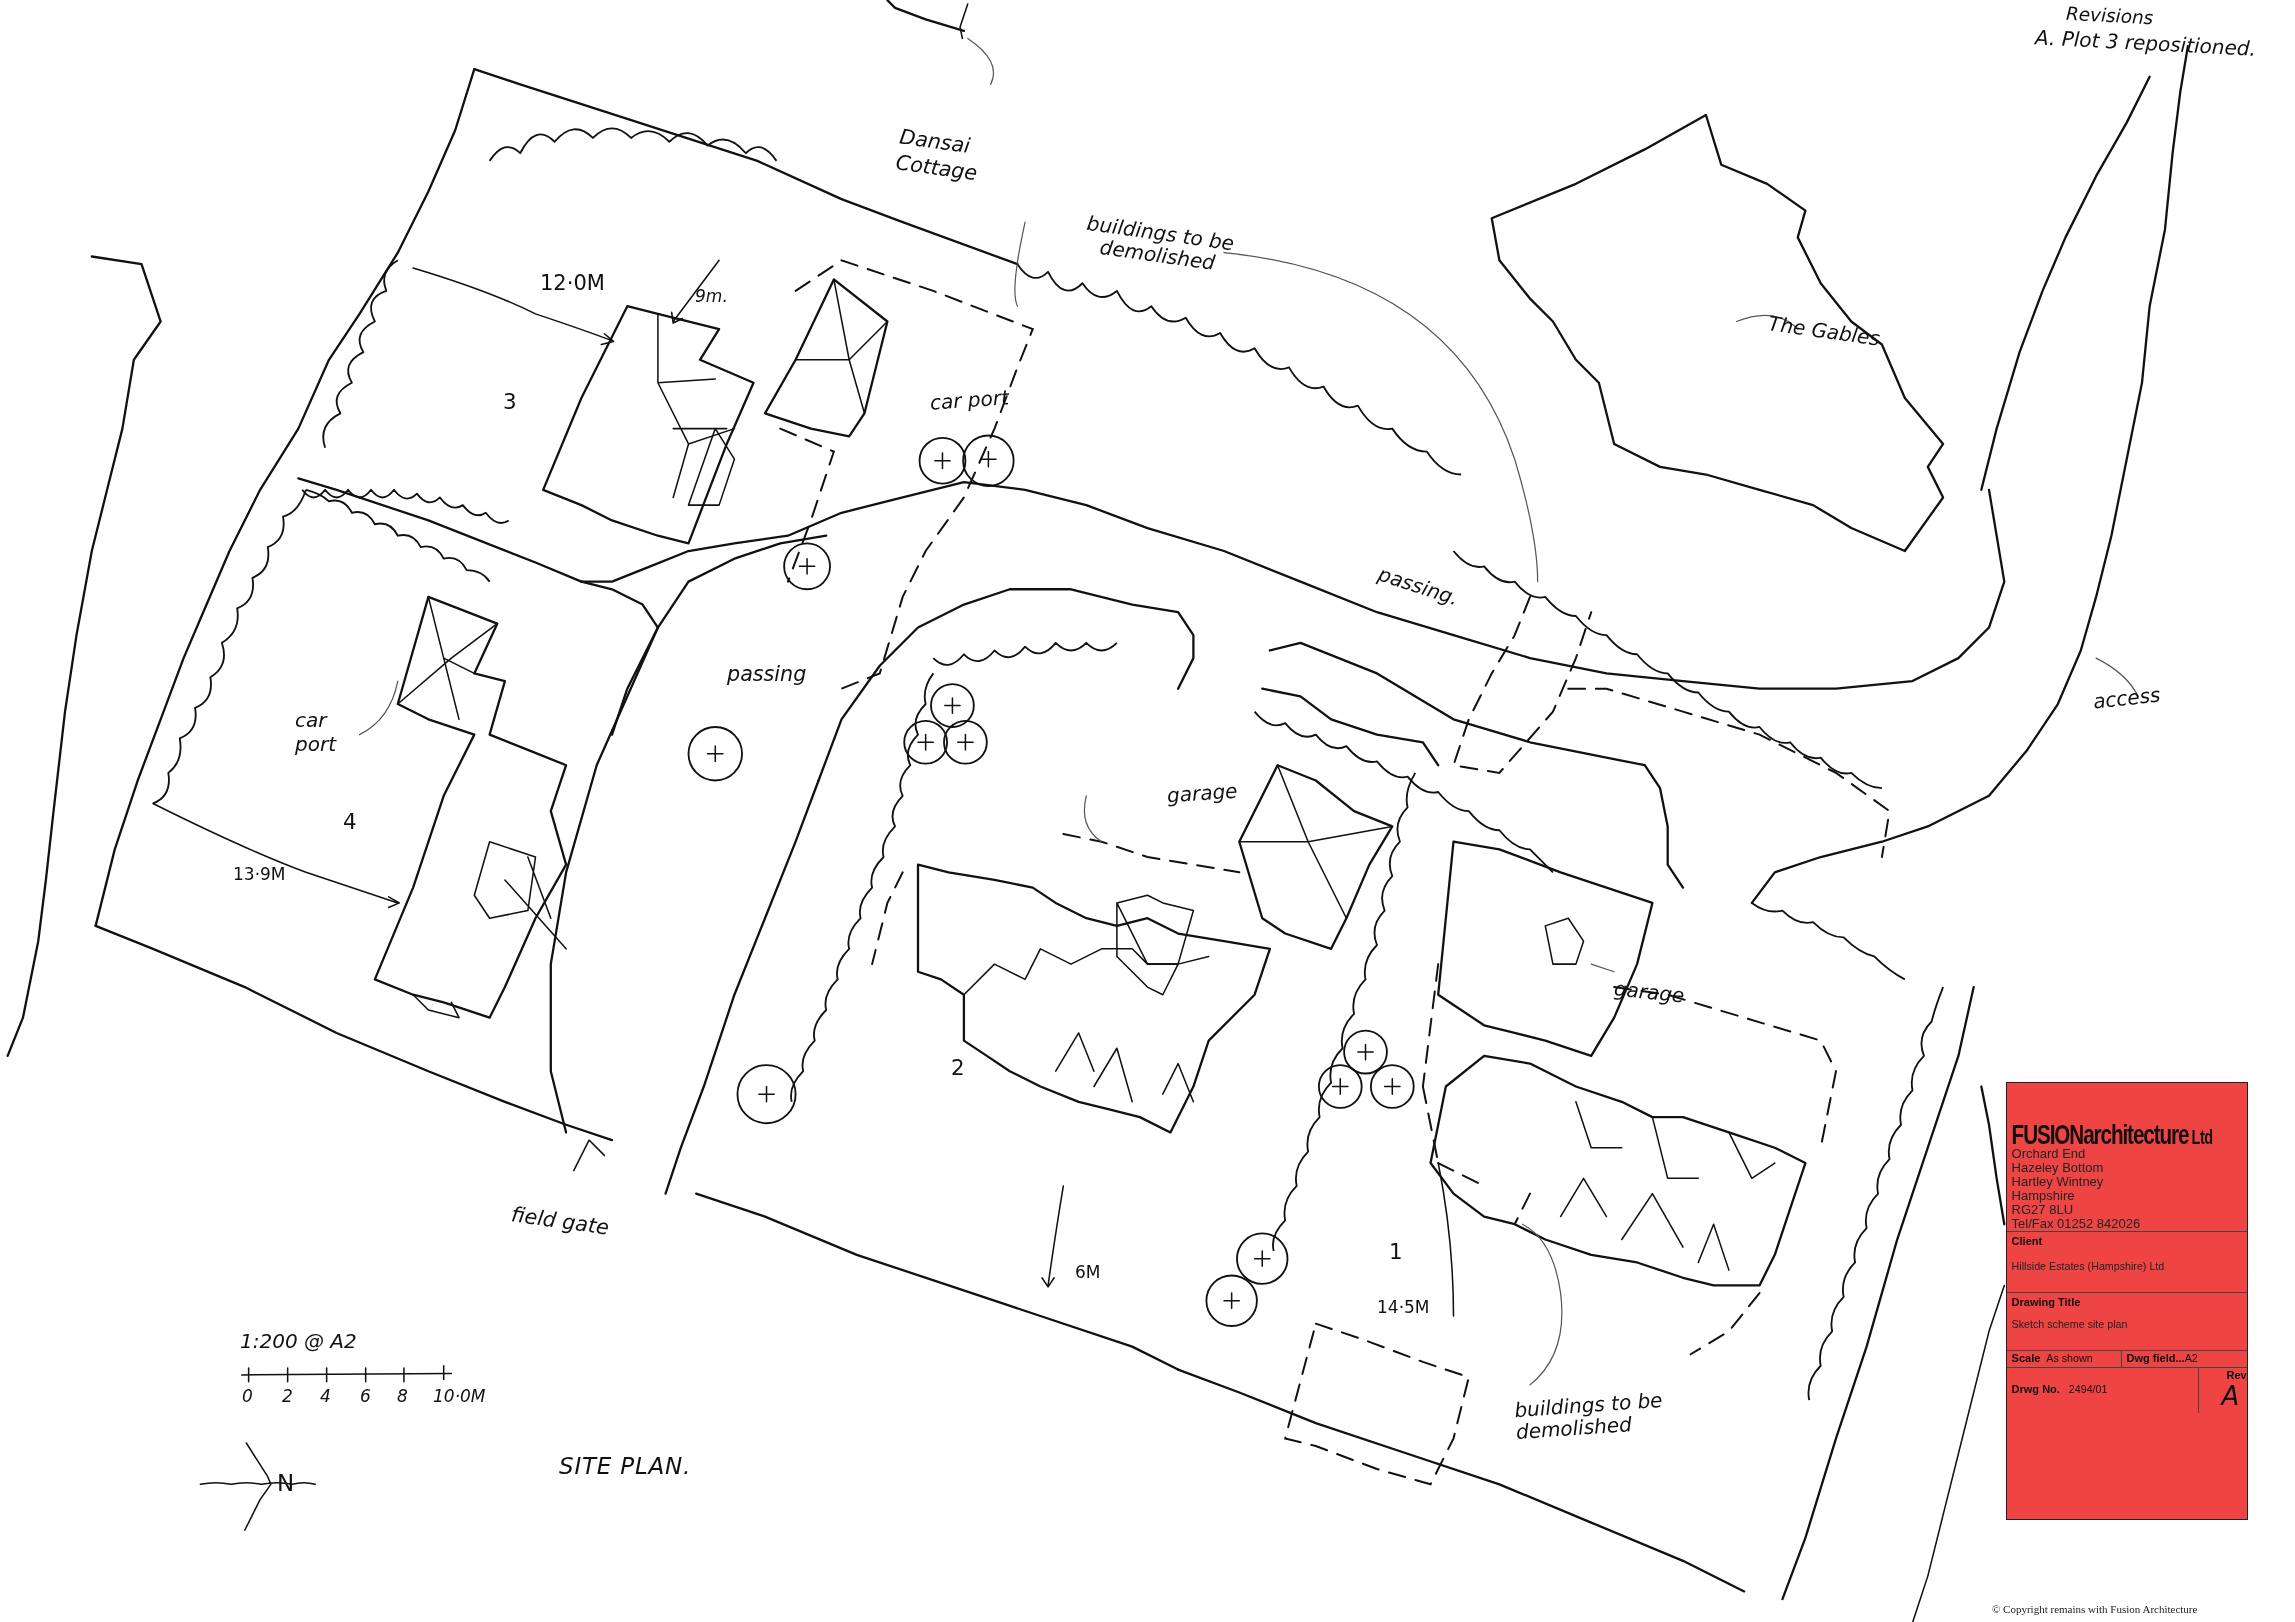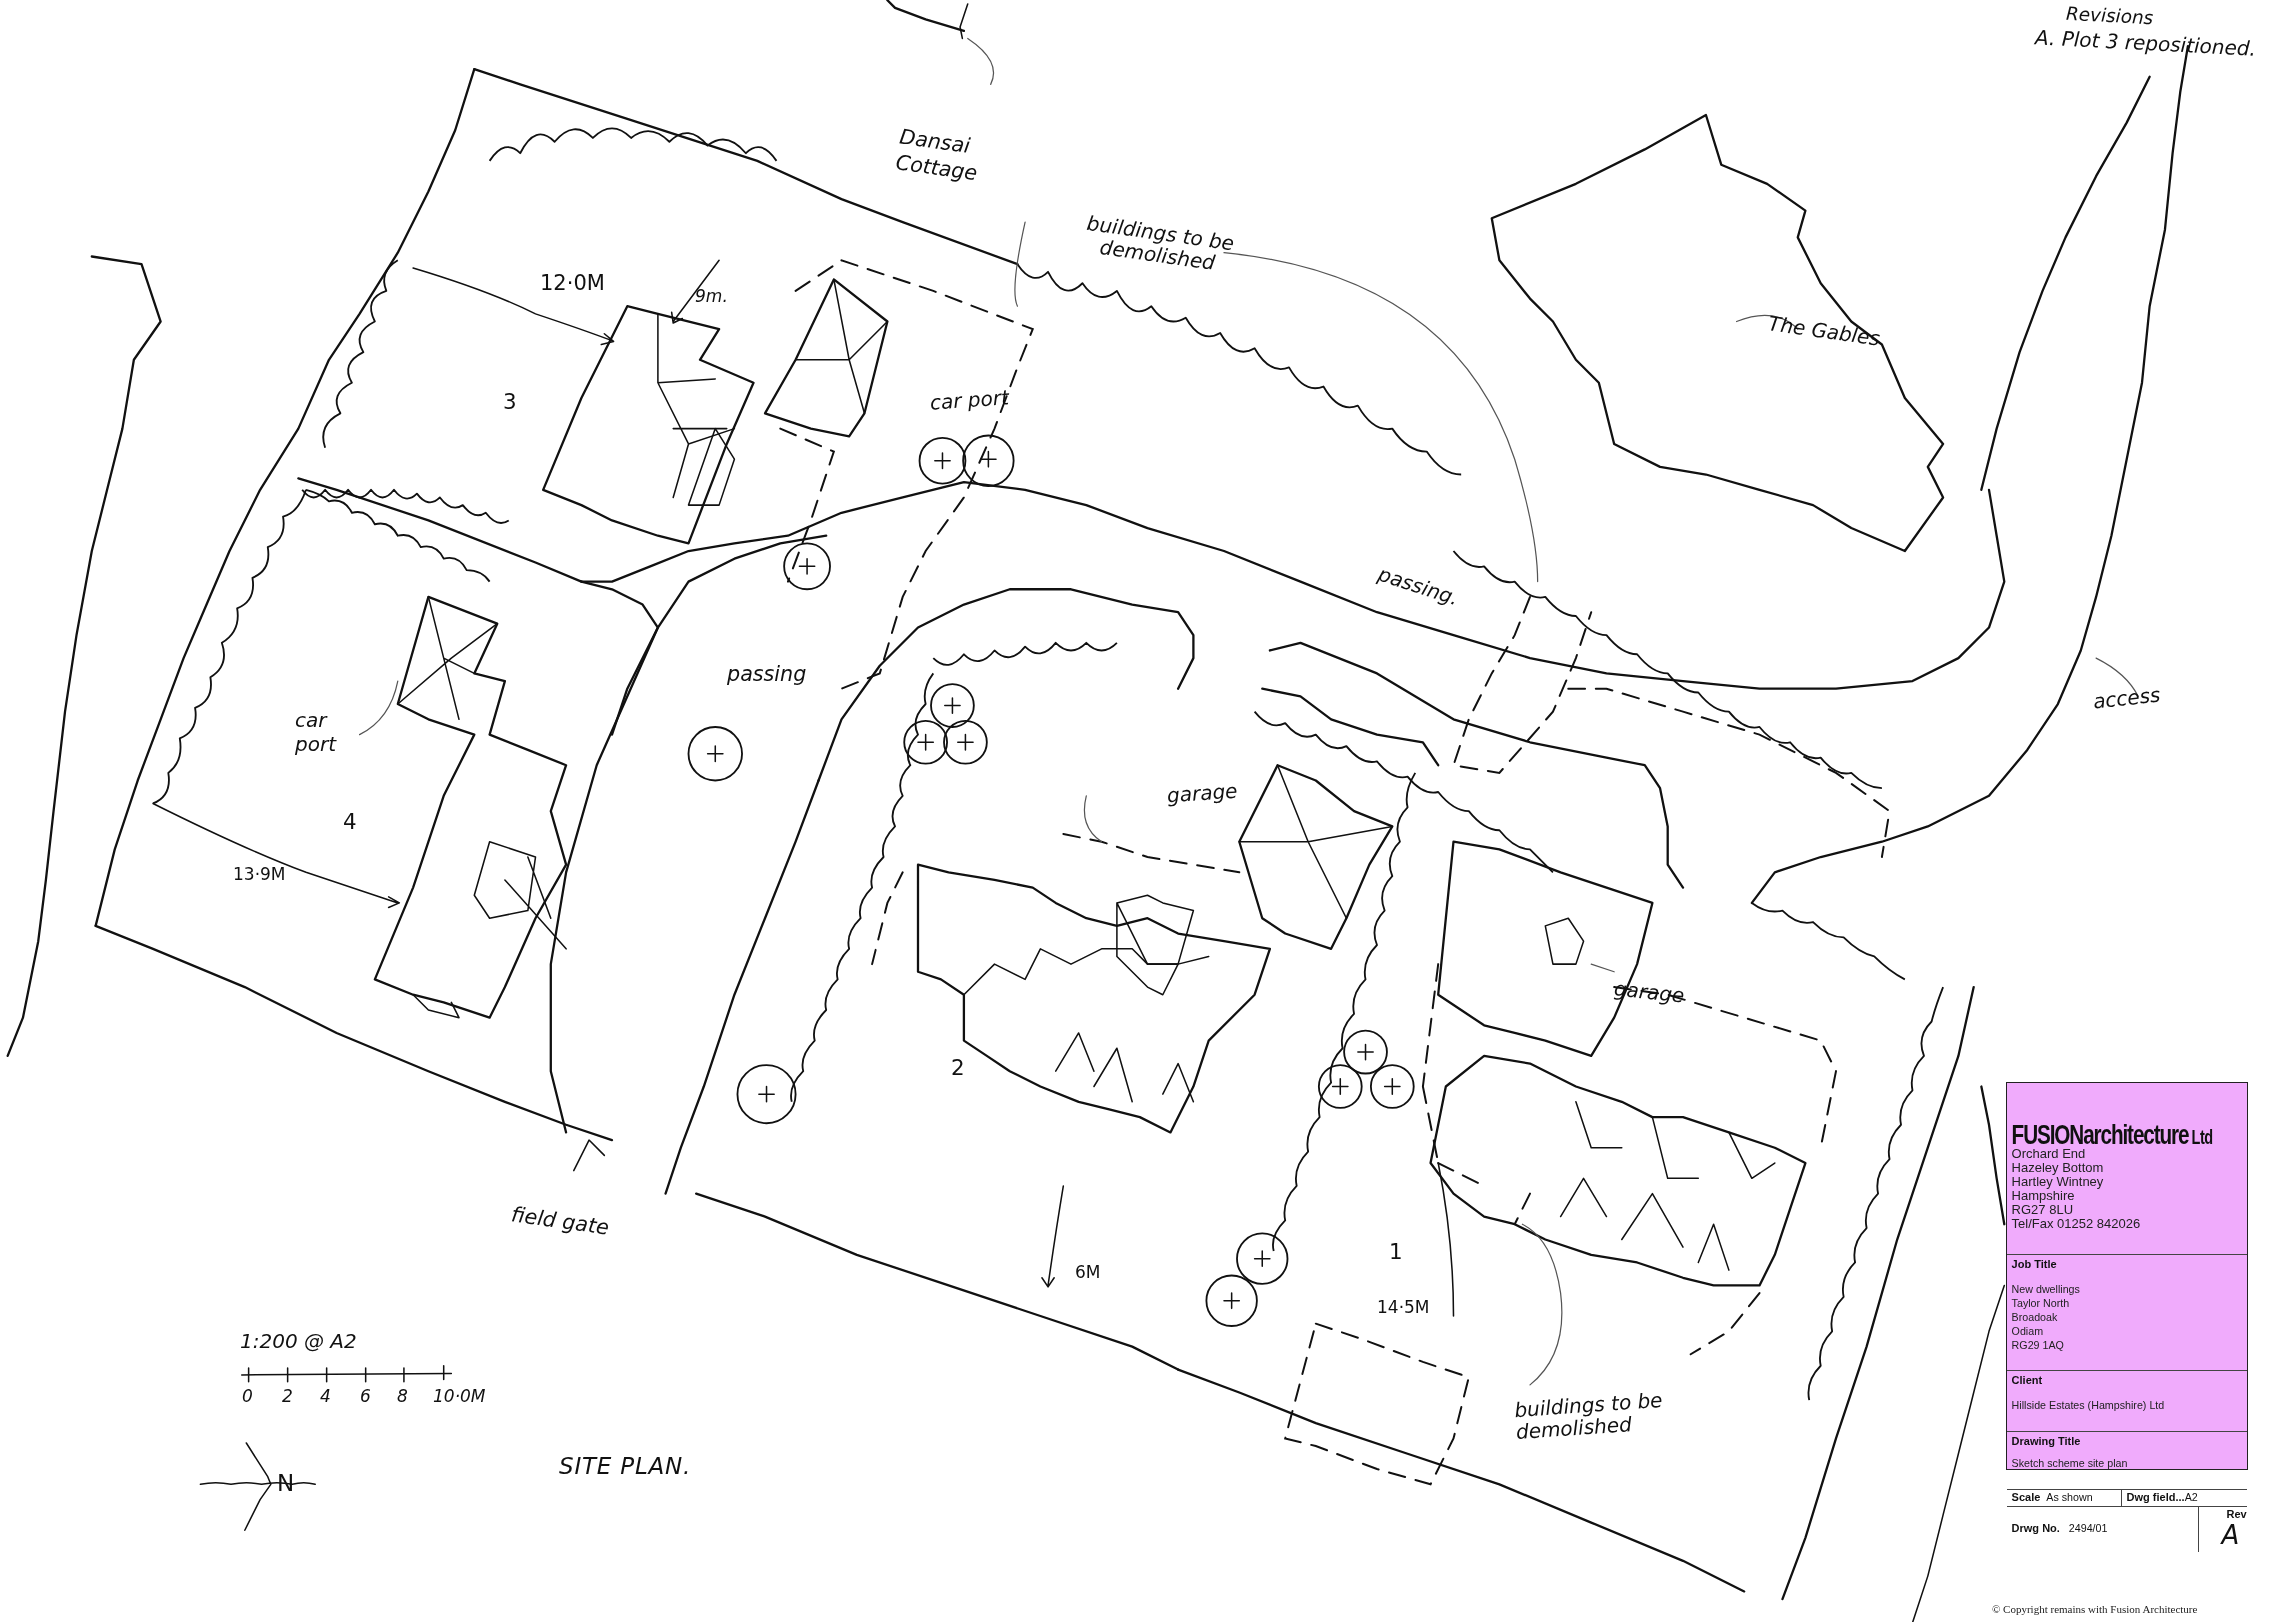--- a/index.html
+++ b/index.html
@@ -7,21 +7,21 @@
   #sheet { position: absolute; left: 0; top: 0; width: 2295px; height: 1623px; }
   .ln { fill: none; stroke: #111; stroke-width: 3; stroke-linecap: round; stroke-linejoin: round; }
   .ln-thin { fill: none; stroke: #111; stroke-width: 2; stroke-linecap: round; stroke-linejoin: round; }
   .ln-light { fill: none; stroke: #555; stroke-width: 1.6; stroke-linecap: round; }
   .dash { fill: none; stroke: #111; stroke-width: 2.6; stroke-dasharray: 22 14; stroke-linecap: round; }
   .hedge { fill: none; stroke: #111; stroke-width: 2.4; stroke-linejoin: round; }
   .tree { fill: none; stroke: #111; stroke-width: 2.4; }
   .label-text { position: absolute; font-family: "DejaVu Sans", sans-serif; font-style: italic; color: #111; white-space: nowrap; line-height: 1.1; }
 
   
-  #title-block { position: absolute; left: 2006px; top: 1082px; width: 242px; height: 388px; border: 1.5px solid #222; box-sizing: border-box; background: #f0abfc; }
+  #title-block { position: absolute; left: 2006px; top: 1082px; width: 242px; height: 438px; border: 1.5px solid #222; box-sizing: border-box; background: #ef4444; }
   .tb-logo { padding: 26px 4.6px 0 4.6px; font-family: "Liberation Sans", sans-serif; font-weight: 900; font-size: 20.7px; letter-spacing: -1.1px; transform: scaleY(1.35); transform-origin: left top; white-space: nowrap; }
   .tb-logo .ltd { font-size: 14.5px; letter-spacing: -0.4px; margin-left: 3.1px; }
   .tb-addr { padding: 7.7px 4.6px 0 4.6px; font-size: 13px; line-height: 14px; color: #222; }
   .tb-addr div { white-space: nowrap; }
   .tb-sec { border-top: 1.5px solid #444; padding: 3.1px 4.6px 0 4.6px; box-sizing: border-box; }
   .tb-head { font-weight: bold; font-size: 11px; color: #111; }
   .tb-body { font-size: 10.7px; line-height: 14px; color: #222; margin-top: 12.2px; }
   .tb-row { display: flex; border-top: 1.5px solid #444; box-sizing: border-box; }
   .tb-cell { padding: 2.3px 4.6px; font-size: 10.7px; white-space: nowrap; box-sizing: border-box; }
   .tb-cell b { font-size: 11px; }
@@ -284,30 +284,20 @@
     <span>FUSIONarchitecture</span><span class="ltd">Ltd</span>
   </div>
   <div class="tb-addr" style="margin-top:6.1px;">
     <div>Orchard End</div>
     <div>Hazeley Bottom</div>
     <div>Hartley Wintney</div>
     <div>Hampshire</div>
     <div>RG27 8LU</div>
     <div>Tel/Fax 01252 842026</div>
   </div>
-  <div class="tb-sec" style="margin-top:23px; height:116px;">
-    <div class="tb-head">Job Title</div>
-    <div class="tb-body">
-      <div>New dwellings</div>
-      <div>Taylor North</div>
-      <div>Broadoak</div>
-      <div>Odiam</div>
-      <div>RG29 1AQ</div>
-    </div>
-  </div>
   <div class="tb-sec" style="height:61px;">
     <div class="tb-head">Client</div>
     <div class="tb-body">Hillside Estates (Hampshire) Ltd</div>
   </div>
   <div class="tb-sec" style="height:58px;">
     <div class="tb-head">Drawing Title</div>
     <div class="tb-body" style="margin-top:9.2px;">Sketch scheme site plan</div>
   </div>
   <div class="tb-row" style="height:17px;">
     <div class="tb-cell" style="width:115px; border-right:1.5px solid #444; padding-top:0.8px;">

